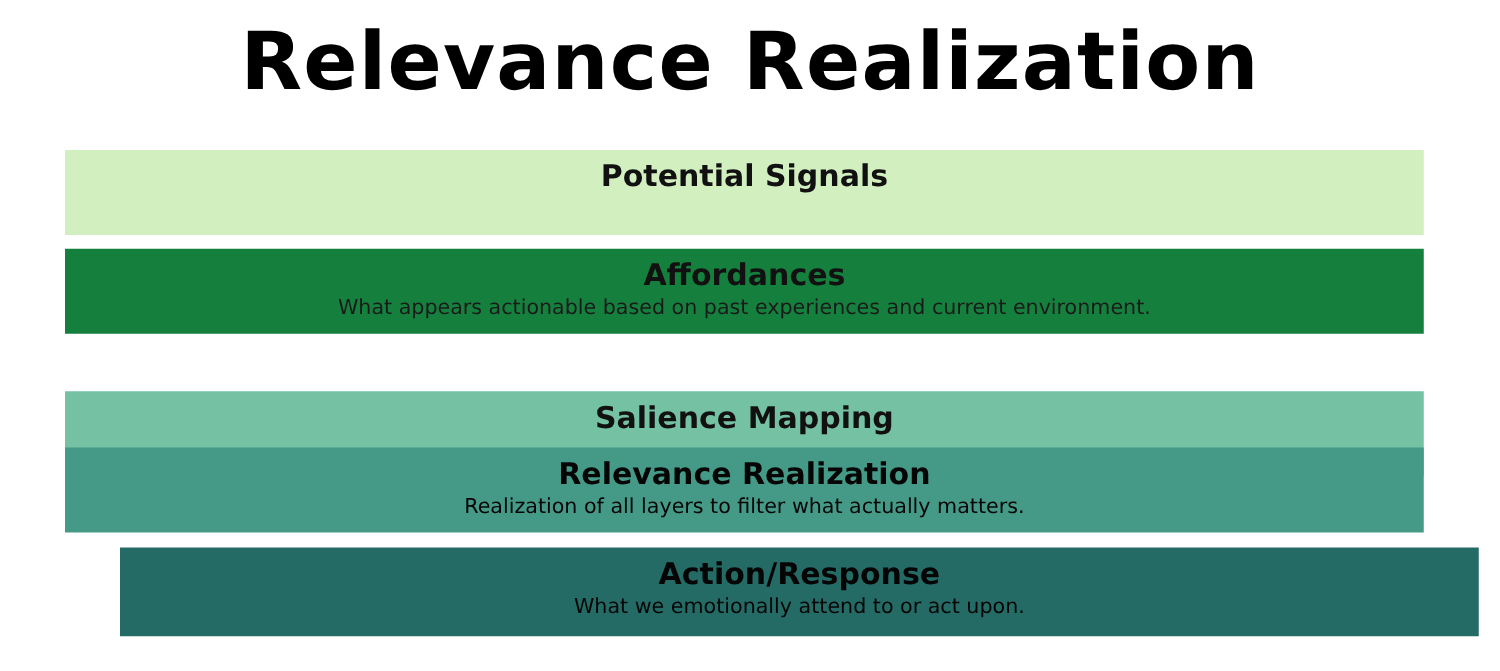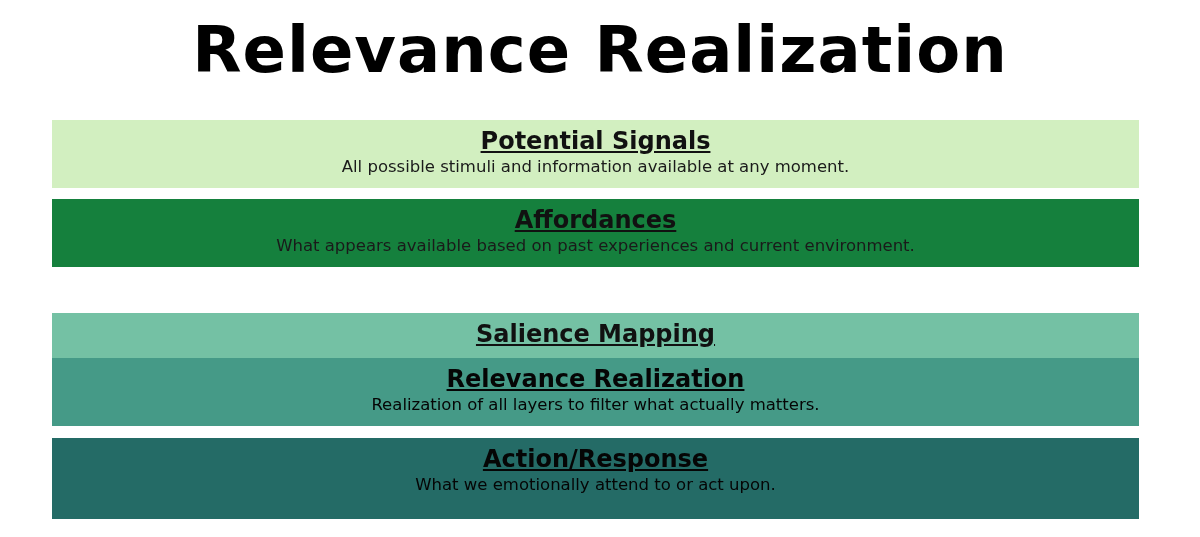--- a/index.html
+++ b/index.html
@@ -2,44 +2,43 @@
 <html><head>
   <meta charset="utf-8">
   <style>
     html, body { margin: 0; padding: 0; background: #ffffff; }
     body { width: 1200px; height: 537px; position: relative; overflow: hidden;
            font-family: "DejaVu Sans", sans-serif; }
     .title { position: absolute; left: 0; width: 1200px; top: 12px; text-align: center;
              font-size: 64px; font-weight: bold; color: #000; line-height: 76px; letter-spacing: 1px; }
     .layer { position: absolute; left: 52px; width: 1087px; height: 68px;
              text-align: center; color: #111; }
-    .layer .name { display: block; font-weight: bold; font-size: 24px; line-height: 26px; margin-top: 8px; text-decoration: underline; }
+    .layer .name { display: block; font-weight: bold; font-size: 24px; line-height: 26px; margin-top: 8px; }
     .layer .desc { display: block; font-size: 16.5px; line-height: 22px; margin-top: 2px; color: #1a1a1a; }
     .layer.dark .name, .layer.dark .desc { color: #050505; }
   </style>
 </head>
 <body>
 
 <div class="title">Relevance Realization</div>
 
 <div class="layer" style="top:120px;background:#d2efc0;">
   <span class="name">Potential Signals</span>
-  <span class="desc">All possible stimuli and information available at any moment.</span>
 </div>
 
 <div class="layer" style="top:199px;background:#15803d;">
   <span class="name">Affordances</span>
-  <span class="desc">What appears available based on past experiences and current environment.</span>
+  <span class="desc">What appears actionable based on past experiences and current environment.</span>
 </div>
 
 <div class="layer" style="top:279px;background:#74c1a4;margin-top:34px;">
   <span class="name">Salience Mapping</span>
 </div>
 
 <div class="layer dark" style="top:358px;background:#459a87;">
   <span class="name">Relevance Realization</span>
   <span class="desc">Realization of all layers to filter what actually matters.</span>
 </div>
 
-<div class="layer dark" style="top:438px;height:81px;background:#246b66;">
+<div class="layer dark" style="top:438px;height:71px;background:#246b66;margin-left:44px;">
   <span class="name">Action/Response</span>
   <span class="desc">What we emotionally attend to or act upon.</span>
 </div>
 
 </body></html>

